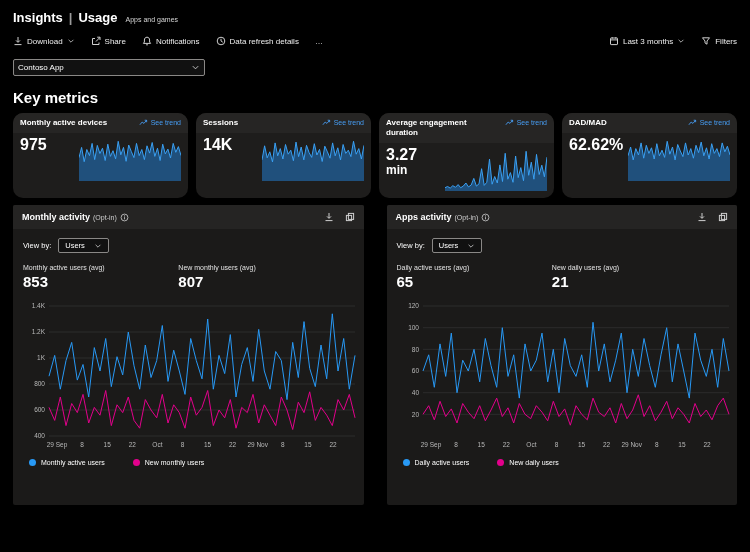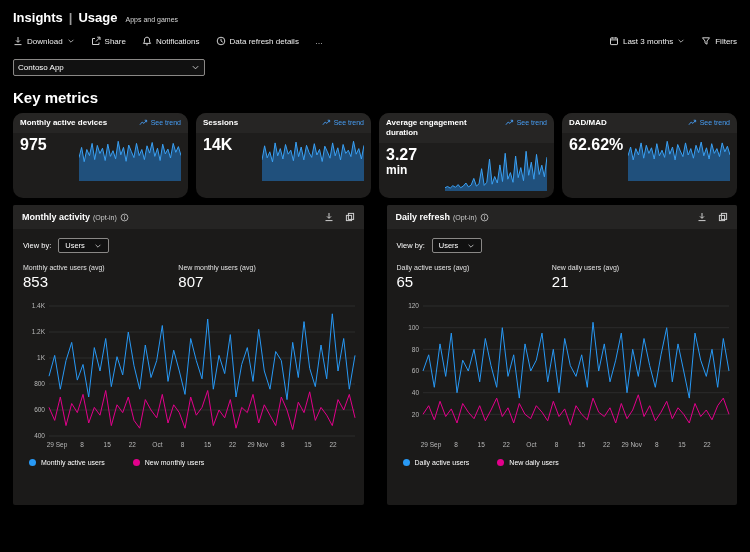--- a/index.html
+++ b/index.html
@@ -31,21 +31,21 @@
   .trend-head{display:flex;align-items:center;background:#252423;padding:7px 9px}
   .trend-title{font-size:9px;font-weight:bold}
   .optin{font-size:7px;color:#cfcfcf;margin-left:3px}
   .trend-icons{margin-left:auto;display:flex;gap:11px}
   .trend-body{padding:9px 10px 10px}
   .viewby{display:flex;align-items:center;gap:7px;font-size:7.5px}
   .small-select{display:inline-flex;align-items:center;gap:9px;background:#111;border:1px solid #8a8886;border-radius:2px;font-size:7.5px;padding:2px 6px;cursor:pointer}
   .stats{display:flex;margin-top:11px}
   .stat{width:47%}
   .stat-label{font-size:7px;color:#e2e2e2}
-  .stat-value{font-size:15px;font-weight:normal;margin-top:2px}
+  .stat-value{font-size:15px;font-weight:bold;margin-top:2px}
   .chart{width:100%;height:150px;margin-top:10px}
   .legend{display:flex;gap:28px;margin-top:9px;padding-left:6px}
   .legend-item{display:flex;align-items:center;gap:5px;font-size:7px}
   .dot{width:7px;height:7px;border-radius:50%}
 </style>
 </head>
 <body>
 
 <div class="page">
 
@@ -323,21 +323,21 @@
           <span class="legend-item">
             <span class="dot" style="background: rgb(227, 0, 140);"></span>
             <span>New monthly users</span>
           </span>
         </div>
       </div>
     </div>
 
     <div class="trend-card">
       <div class="trend-head">
-        <span class="trend-title">Daily refresh</span>
+        <span class="trend-title">Apps activity</span>
         <span class="optin">(Opt-in)</span>
         <span class="icon" style="margin-left:3px">
             <svg width="9" height="9" viewBox="0 0 10 10">
               <circle cx="5" cy="5" r="3.8" stroke="#bdbdbd" stroke-width="1" fill="none"></circle>
               <path d="M5 4.6 V7" stroke="#bdbdbd" stroke-width="1"></path>
               <circle cx="5" cy="3.2" r="0.6" fill="#bdbdbd"></circle>
             </svg>
           </span>
         <div class="trend-icons">
           <span class="icon">

